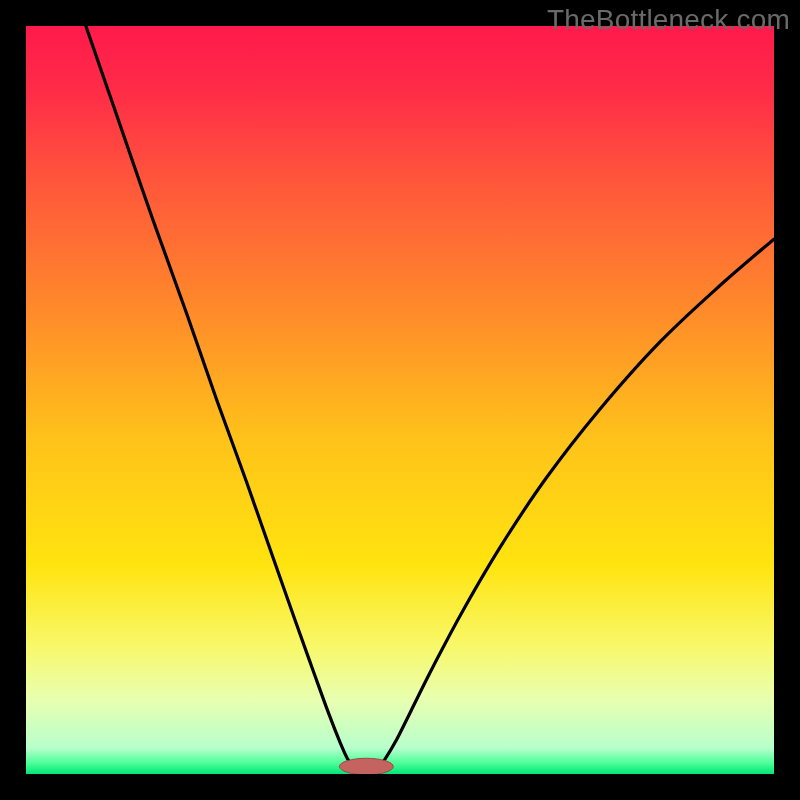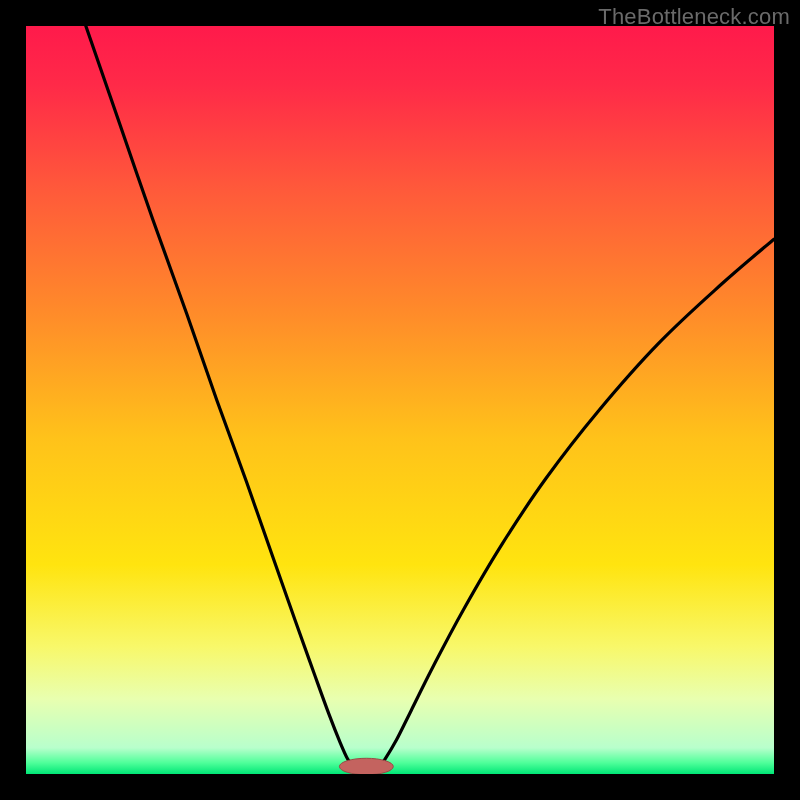--- a/index.html
+++ b/index.html
@@ -24,21 +24,21 @@
     left: 0;
     top: 0;
     width: 748px;
     height: 748px;
   }
   .watermark {
     position: absolute;
     top: 4px;
     right: 10px;
     color: #6a6a6a;
-    font-size: 22px;
+    font-size: 28px;
     letter-spacing: 0.2px;
     font-weight: 500;
   }
 </style>
 </head>
 <body>
 
 <div class="frame">
   <svg class="plot" viewBox="0 0 748 748" preserveAspectRatio="none">
     <defs>

